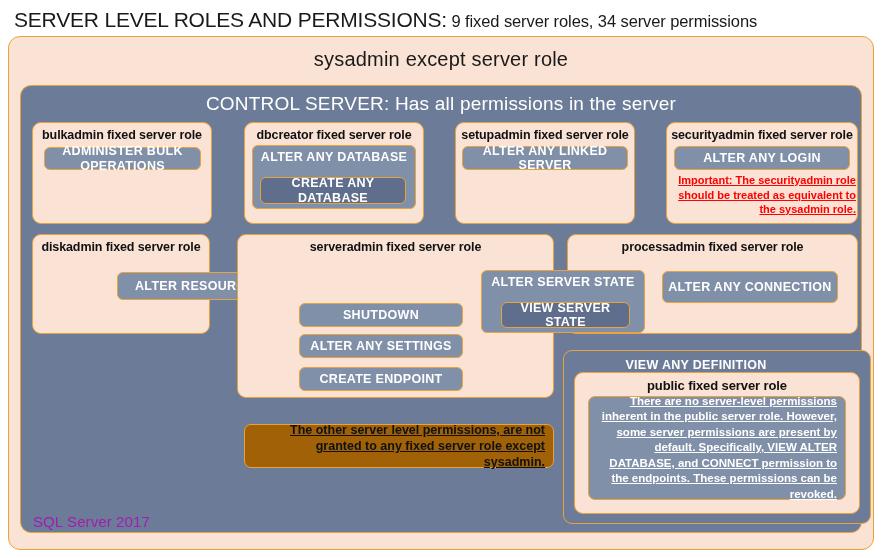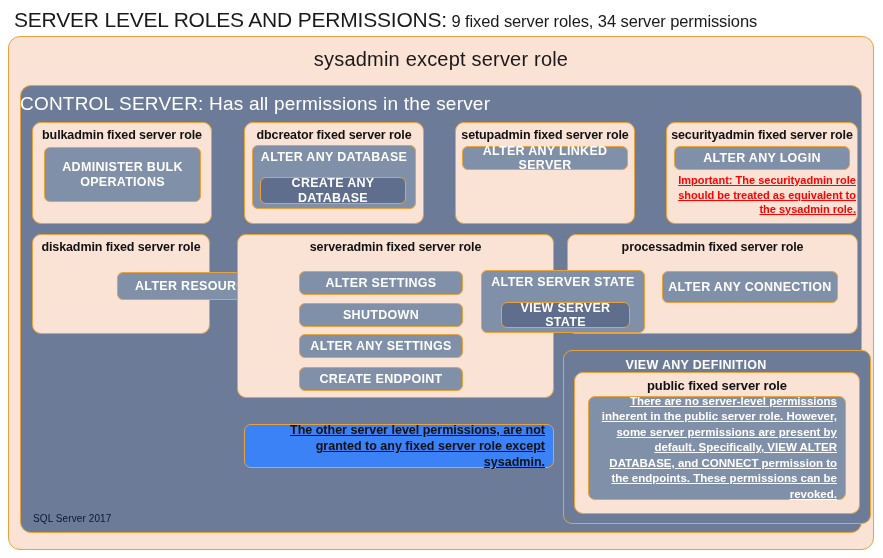--- a/index.html
+++ b/index.html
@@ -70,21 +70,21 @@
   
   #control-server {
     left: 20px; top: 85px;
     width: 842px; height: 448px;
     border-radius: 11px;
   }
   #control-server-label {
     position: absolute;
     left: 20px; top: 93px;
     width: 842px;
-    text-align: left;
+    text-align: center;
     font-size: 19px;
     color: #ffffff;
     letter-spacing: 0.2px;
   }
 
   
   .role-box { }
   .role-title {
     position: absolute;
     text-align: center;
@@ -131,21 +131,21 @@
     left: 668px; top: 172px;
     width: 188px; height: 46px;
     color: #FF0000;
     font-size: 11px;
     font-weight: bold;
     line-height: 1.35;
   }
   #other-perms-note {
     left: 244px; top: 424px;
     width: 310px; height: 44px;
-    background: #3b82f6;
+    background: #a16207;
     border: 1.5px solid #E8A33D;
     border-radius: 7px;
     color: #111111;
     font-size: 12.5px;
     font-weight: bold;
     line-height: 1.3;
     padding: 0 8px;
   }
   #public-note {
     left: 588px; top: 396px;
@@ -169,43 +169,43 @@
     font-size: 12.5px;
     font-weight: bold;
     color: #ffffff;
     letter-spacing: 0.3px;
   }
 
   
   #footer-label {
     position: absolute;
     left: 33px; top: 513px;
-    font-size: 10px;
-    color: #0f172a;
+    font-size: 15px;
+    color: #a21caf;
     letter-spacing: 0.1px;
   }
 </style>
 </head>
 <body>
 
 <div id="page">
 
   <div class="page-title">
     <span class="title-strong">SERVER LEVEL ROLES AND PERMISSIONS:</span><span class="title-sub"> 9 fixed server roles, 34 server permissions</span>
   </div>
 
   <div class="rbox peach" id="sysadmin-frame"></div>
   <div id="sysadmin-label">sysadmin except server role</div>
 
   <div class="rbox slate" id="control-server"></div>
   <div id="control-server-label">CONTROL SERVER: Has all permissions in the server</div>
 
   <div class="rbox peach role-box" style="left:32px; top:122px; width:180px; height:102px;"></div>
   <div class="role-title" style="left:32px; top:128px; width:180px;">bulkadmin fixed server role</div>
-  <div class="perm" style="left:44px; top:147px; width:157px; height:55px;">ADMINISTER  BULK OPERATIONS</div>
+  <div class="perm" style="left:44px; top:147px; width:157px; height:23px;">ADMINISTER  BULK OPERATIONS</div>
 
   <div class="rbox peach role-box" style="left:244px; top:122px; width:180px; height:102px;"></div>
   <div class="role-title" style="left:244px; top:128px; width:180px;">dbcreator fixed server role</div>
   <div class="perm" style="left:252px; top:145px; width:164px; height:64px; align-items:flex-start; padding-top:4px;">ALTER ANY DATABASE</div>
   <div class="perm dark" style="left:260px; top:177px; width:146px; height:27px;">CREATE  ANY DATABASE</div>
 
   <div class="rbox peach role-box" style="left:455px; top:122px; width:180px; height:102px;"></div>
   <div class="role-title" style="left:455px; top:128px; width:180px;">setupadmin fixed server role</div>
   <div class="perm" style="left:462px; top:146px; width:166px; height:24px;">ALTER ANY LINKED SERVER</div>
 
@@ -213,21 +213,20 @@
   <div class="role-title" style="left:666px; top:128px; width:192px;">securityadmin fixed server role</div>
   <div class="perm" style="left:674px; top:146px; width:176px; height:24px;">ALTER ANY LOGIN</div>
   <div class="note" id="securityadmin-note">Important:  The securityadmin role should  be treated as equivalent to the  sysadmin role.</div>
 
   <div class="rbox peach role-box" style="left:32px; top:234px; width:178px; height:100px;"></div>
   <div class="role-title" style="left:32px; top:240px; width:178px;">diskadmin fixed server role</div>
   <div class="perm" style="left:117px; top:272px; width:164px; height:28px;">ALTER RESOURCES</div>
 
   <div class="rbox peach role-box" style="left:237px; top:234px; width:317px; height:164px;"></div>
   <div class="role-title" style="left:237px; top:240px; width:317px;">serveradmin fixed server role</div>
-  <div class="perm" style="left:299px; top:271px; width:164px; height:24px;">ALTER SETTINGS</div>
   <div class="perm" style="left:299px; top:303px; width:164px; height:24px;">SHUTDOWN</div>
   <div class="perm" style="left:299px; top:334px; width:164px; height:24px;">ALTER ANY SETTINGS</div>
   <div class="perm" style="left:299px; top:367px; width:164px; height:24px;">CREATE  ENDPOINT</div>
 
   <div class="rbox peach role-box" style="left:567px; top:234px; width:291px; height:100px;"></div>
   <div class="role-title" style="left:567px; top:240px; width:291px;">processadmin fixed server role</div>
   <div class="perm" style="left:662px; top:271px; width:176px; height:32px;">ALTER ANY CONNECTION</div>
 
   <div class="perm" style="left:481px; top:270px; width:164px; height:63px; align-items:flex-start; padding-top:4px;">ALTER SERVER  STATE</div>
   <div class="perm dark" style="left:501px; top:302px; width:129px; height:26px;">VIEW SERVER  STATE</div>

